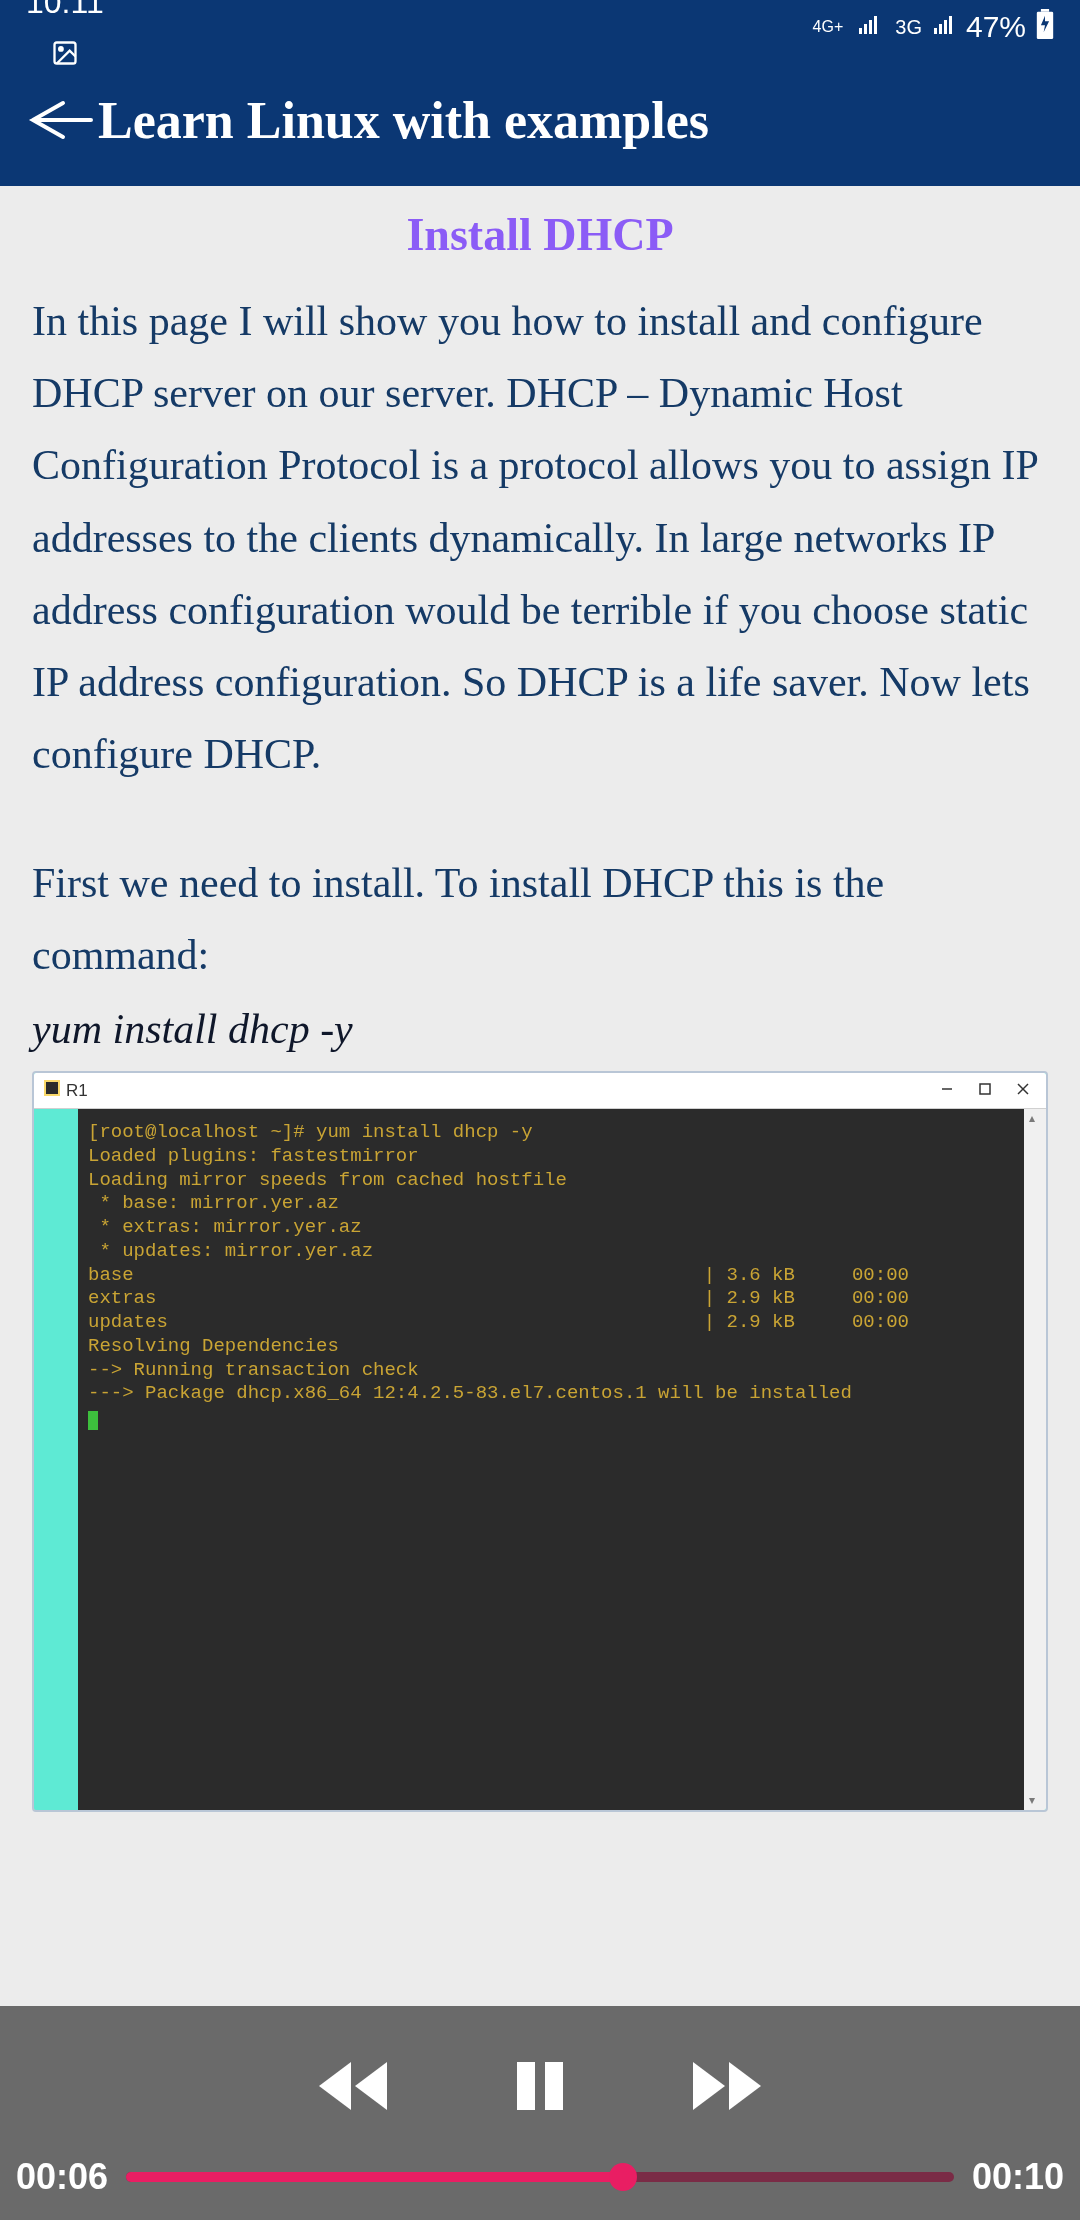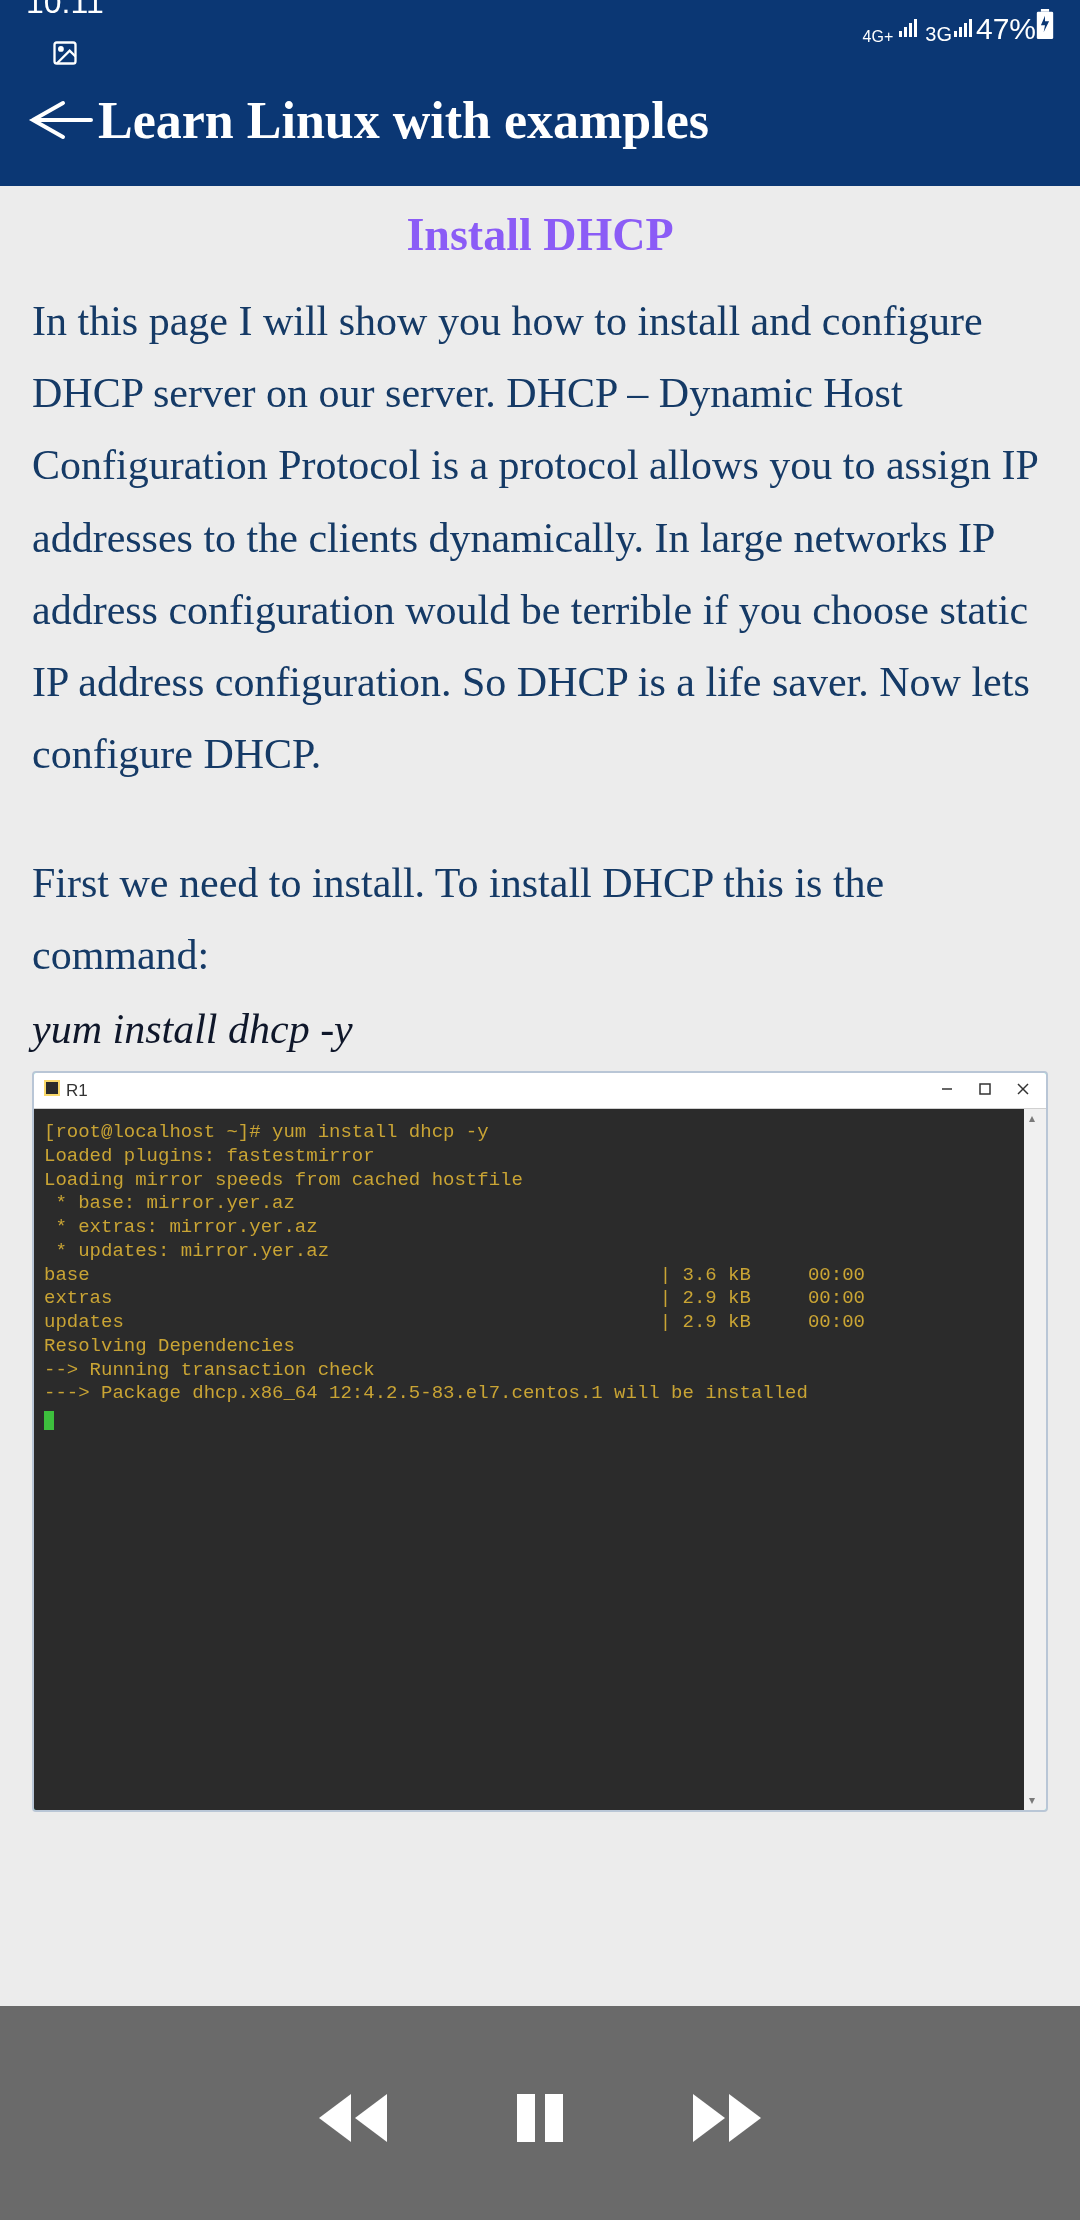--- a/index.html
+++ b/index.html
@@ -1,39 +1,39 @@
 <!DOCTYPE html>
 <html><head>
 <meta charset="utf-8">
 <style>
 * { margin:0; padding:0; box-sizing:border-box; }
 body { width:1080px; height:2220px; background:#ececec; font-family:Georgia,'Times New Roman',serif; position:relative; overflow:hidden; }
 
 .status-bar { background:#0b3774; height:54px; display:flex; justify-content:space-between; align-items:center; padding:0 26px; color:#fff; font-family:-apple-system,sans-serif; }
 .status-left { display:flex; align-items:center; gap:18px;flex-direction:column; }
 .status-time { font-size:32px; font-weight:400; }
-.status-right { display:flex; align-items:flex-end; gap:0; font-size:26px; }
+.status-right { display:flex; align-items:center; gap:10px; font-size:26px; }
 .sig-4g { font-size:16px; display:inline-block; margin-right:4px; }
 .sig-3g { font-size:20px; display:inline-block; margin-left:4px; }
 .batt-pct { font-size:30px; }
 
 .app-bar { background:#0b3774; height:132px; display:flex; align-items:center; padding:0 18px; }
 .back-arrow { width:80px; height:80px; display:flex; align-items:center; justify-content:center; }
 .app-title { flex:1; margin-right:80px; color:#fff; font-size:52px; font-weight:700; font-family:Georgia,serif; }
 
 .content { padding:0 32px; background:#ececec; }
 .page-title { text-align:center; font-size:46px; color:#8b5cf6; font-weight:600; padding:22px 0 10px; font-family:Georgia,serif; }
 .para { font-size:42px; line-height:1.72; color:#153a66; margin:14px 0; font-family:Georgia,serif; }
 .cmd { font-size:42px; color:#0f172a; font-family:Georgia,serif; margin:4px 0 18px;font-style:italic; }
 
 .term { border:2px solid #b9c6d6; background:#5eead4; border-radius:4px; margin:8px 0 24px; overflow:hidden; }
 .term-title { display:flex; align-items:center; height:36px; background:#fff; border-bottom:1px solid #d0d0d0; padding:0 10px; font-family:Arial,sans-serif; font-size:17px; color:#333; }
 .term-r1 { flex:1; }
 .term-ctl { display:flex; gap:24px; align-items:center; padding-right:6px; }
-.term-body-wrap { display:flex; }
+.term-body-wrap { display:flex;padding-left:44px; }
 .term-body { flex:1; background:#2b2b2b; padding:12px 10px 380px 10px; font-family:'Courier New',monospace; font-size:19px; line-height:1.25; color:#c9a434; white-space:pre; overflow:hidden; }
 .term-body .yel { color:#c9a434; }
 .term-body .cur { background:#3dbf3d; display:inline-block; width:10px; height:19px; vertical-align:bottom; }
 .term-scroll { width:22px; background:#f0f0f0; position:relative; }
 .term-scroll .up { position:absolute; top:2px; left:5px; font-size:12px; color:#7a7a7a; }
 .term-scroll .down { position:absolute; bottom:2px; left:5px; font-size:12px; color:#7a7a7a; }
 
 .player { position:absolute; left:0; right:0; bottom:0; height:214px; background:rgba(0,0,0,0.55); display:flex; flex-direction:column; }
 .controls { flex:1; display:flex; align-items:center; justify-content:center; gap:120px; padding-top:14px; }
 .seekrow { display:flex; align-items:center; padding:0 16px 22px; gap:18px; }
@@ -168,13 +168,21 @@
           <rect x="32" y="4" width="18" height="48"></rect>
         </svg>
     </span>
     <span>
       <svg width="80" height="56" viewBox="0 0 80 56" fill="#fff">
           <polygon points="6,4 38,28 6,52"></polygon>
           <polygon points="42,4 74,28 42,52"></polygon>
         </svg>
     </span>
   </div>
+  <div class="seekrow">
+    <span class="time">00:06</span>
+    <div class="seek">
+      <div class="seek-fill"></div>
+      <div class="seek-knob"></div>
+    </div>
+    <span class="time">00:10</span>
+  </div>
 </div>
 
 </body></html>

